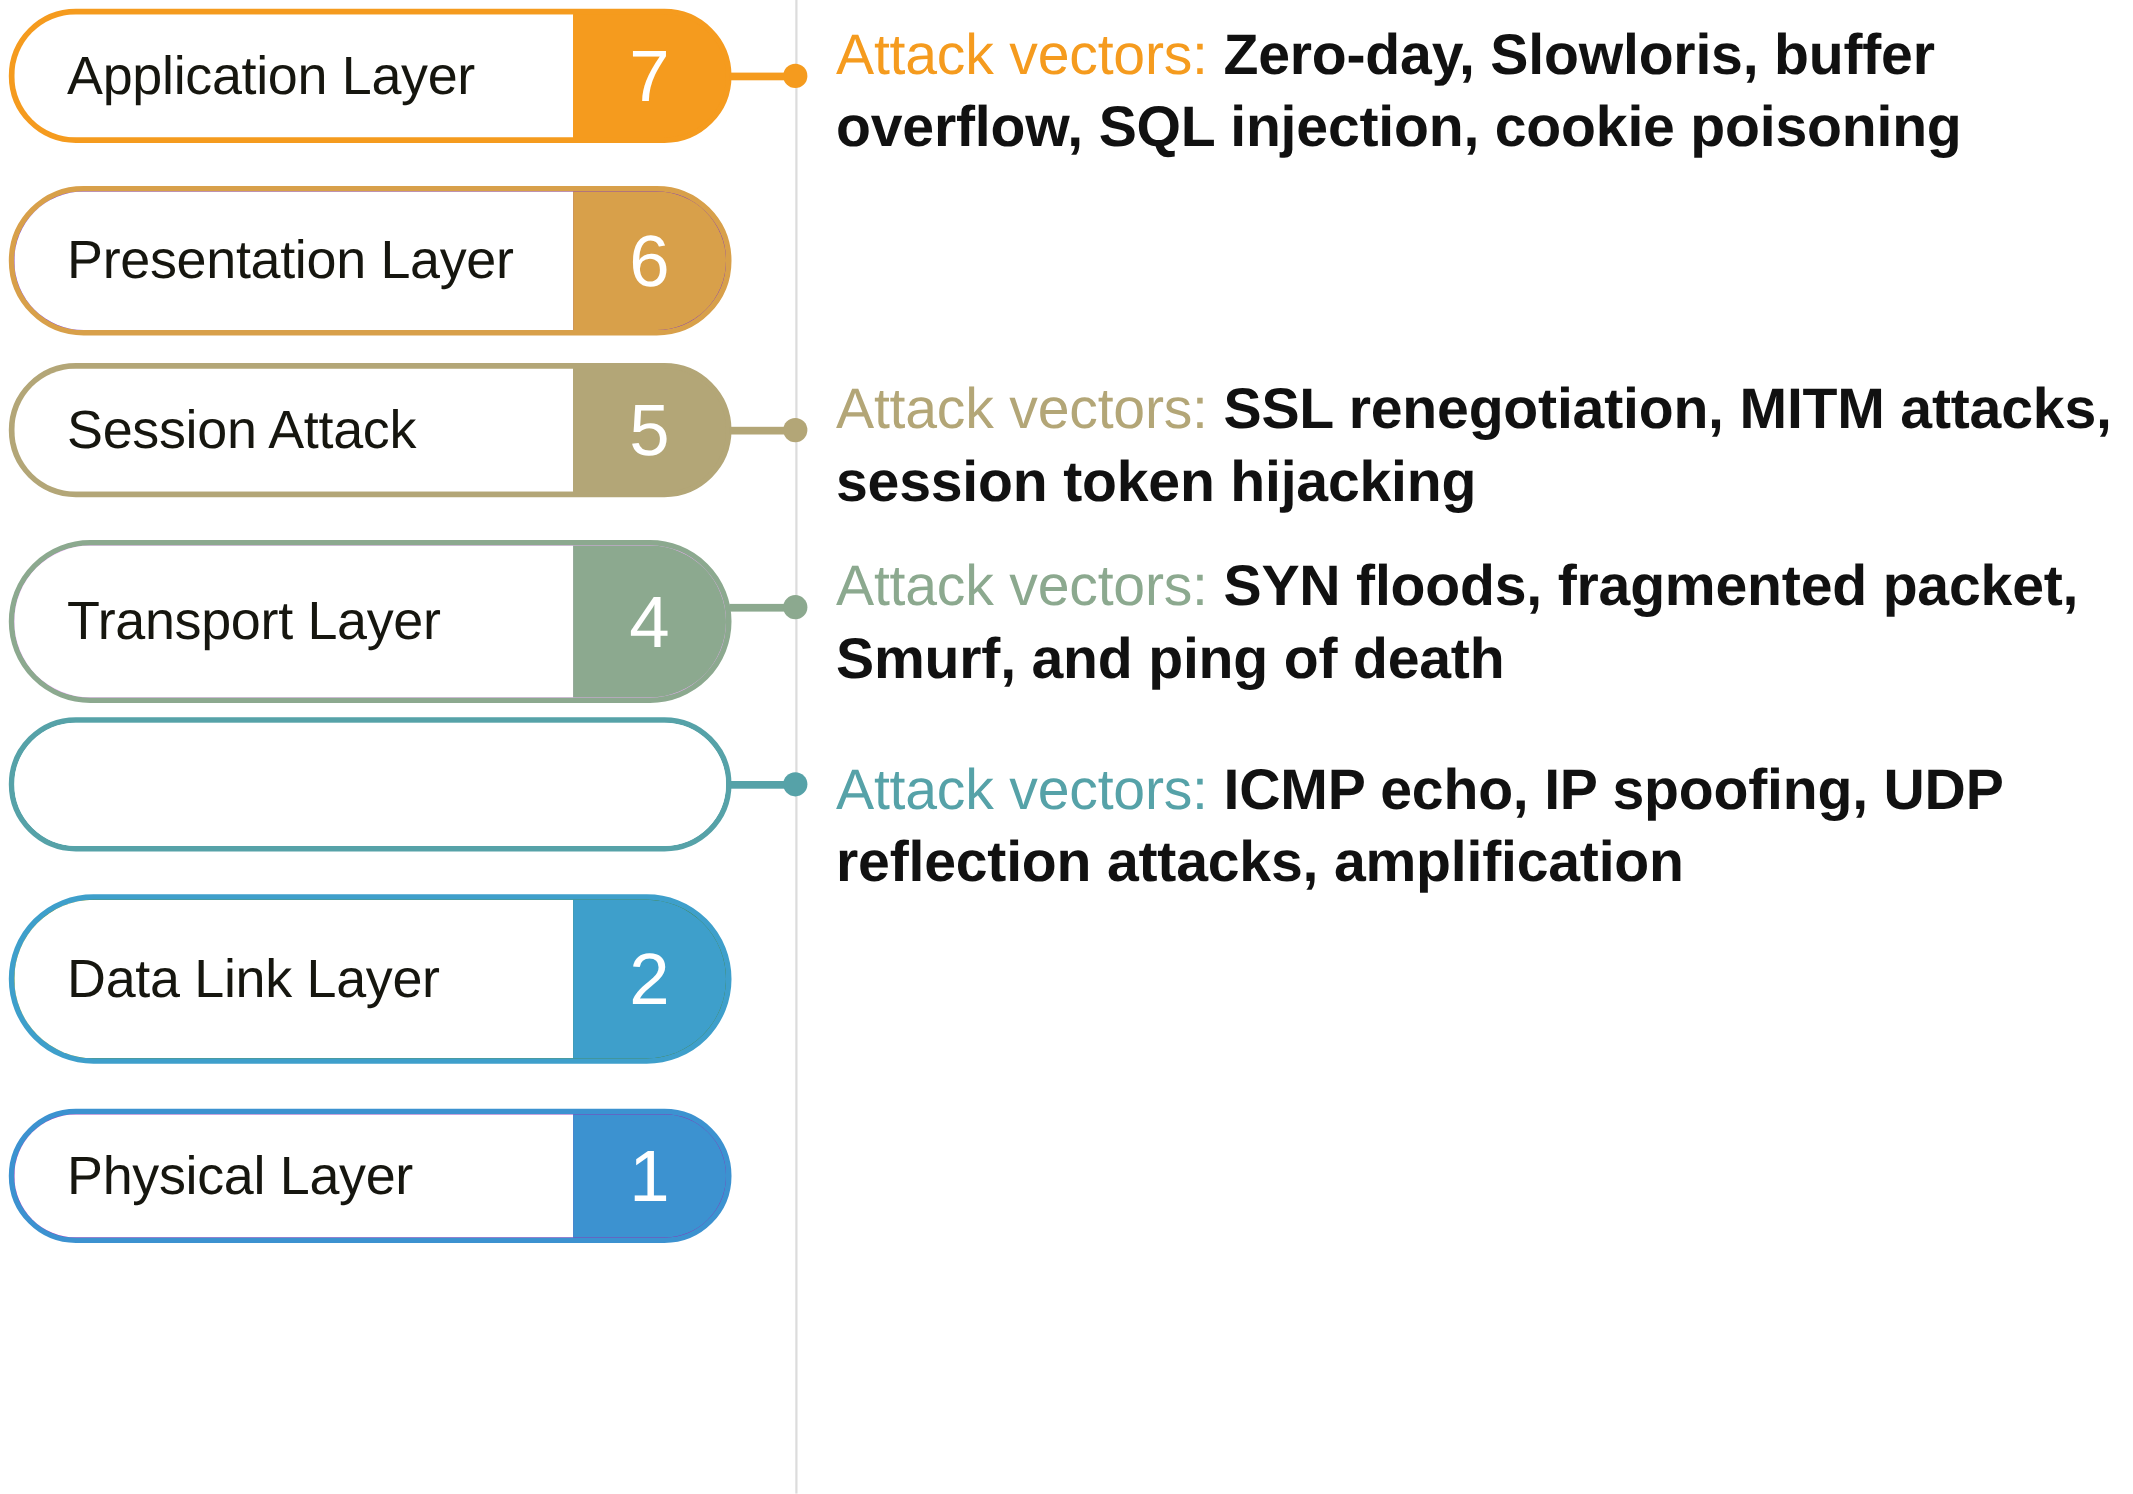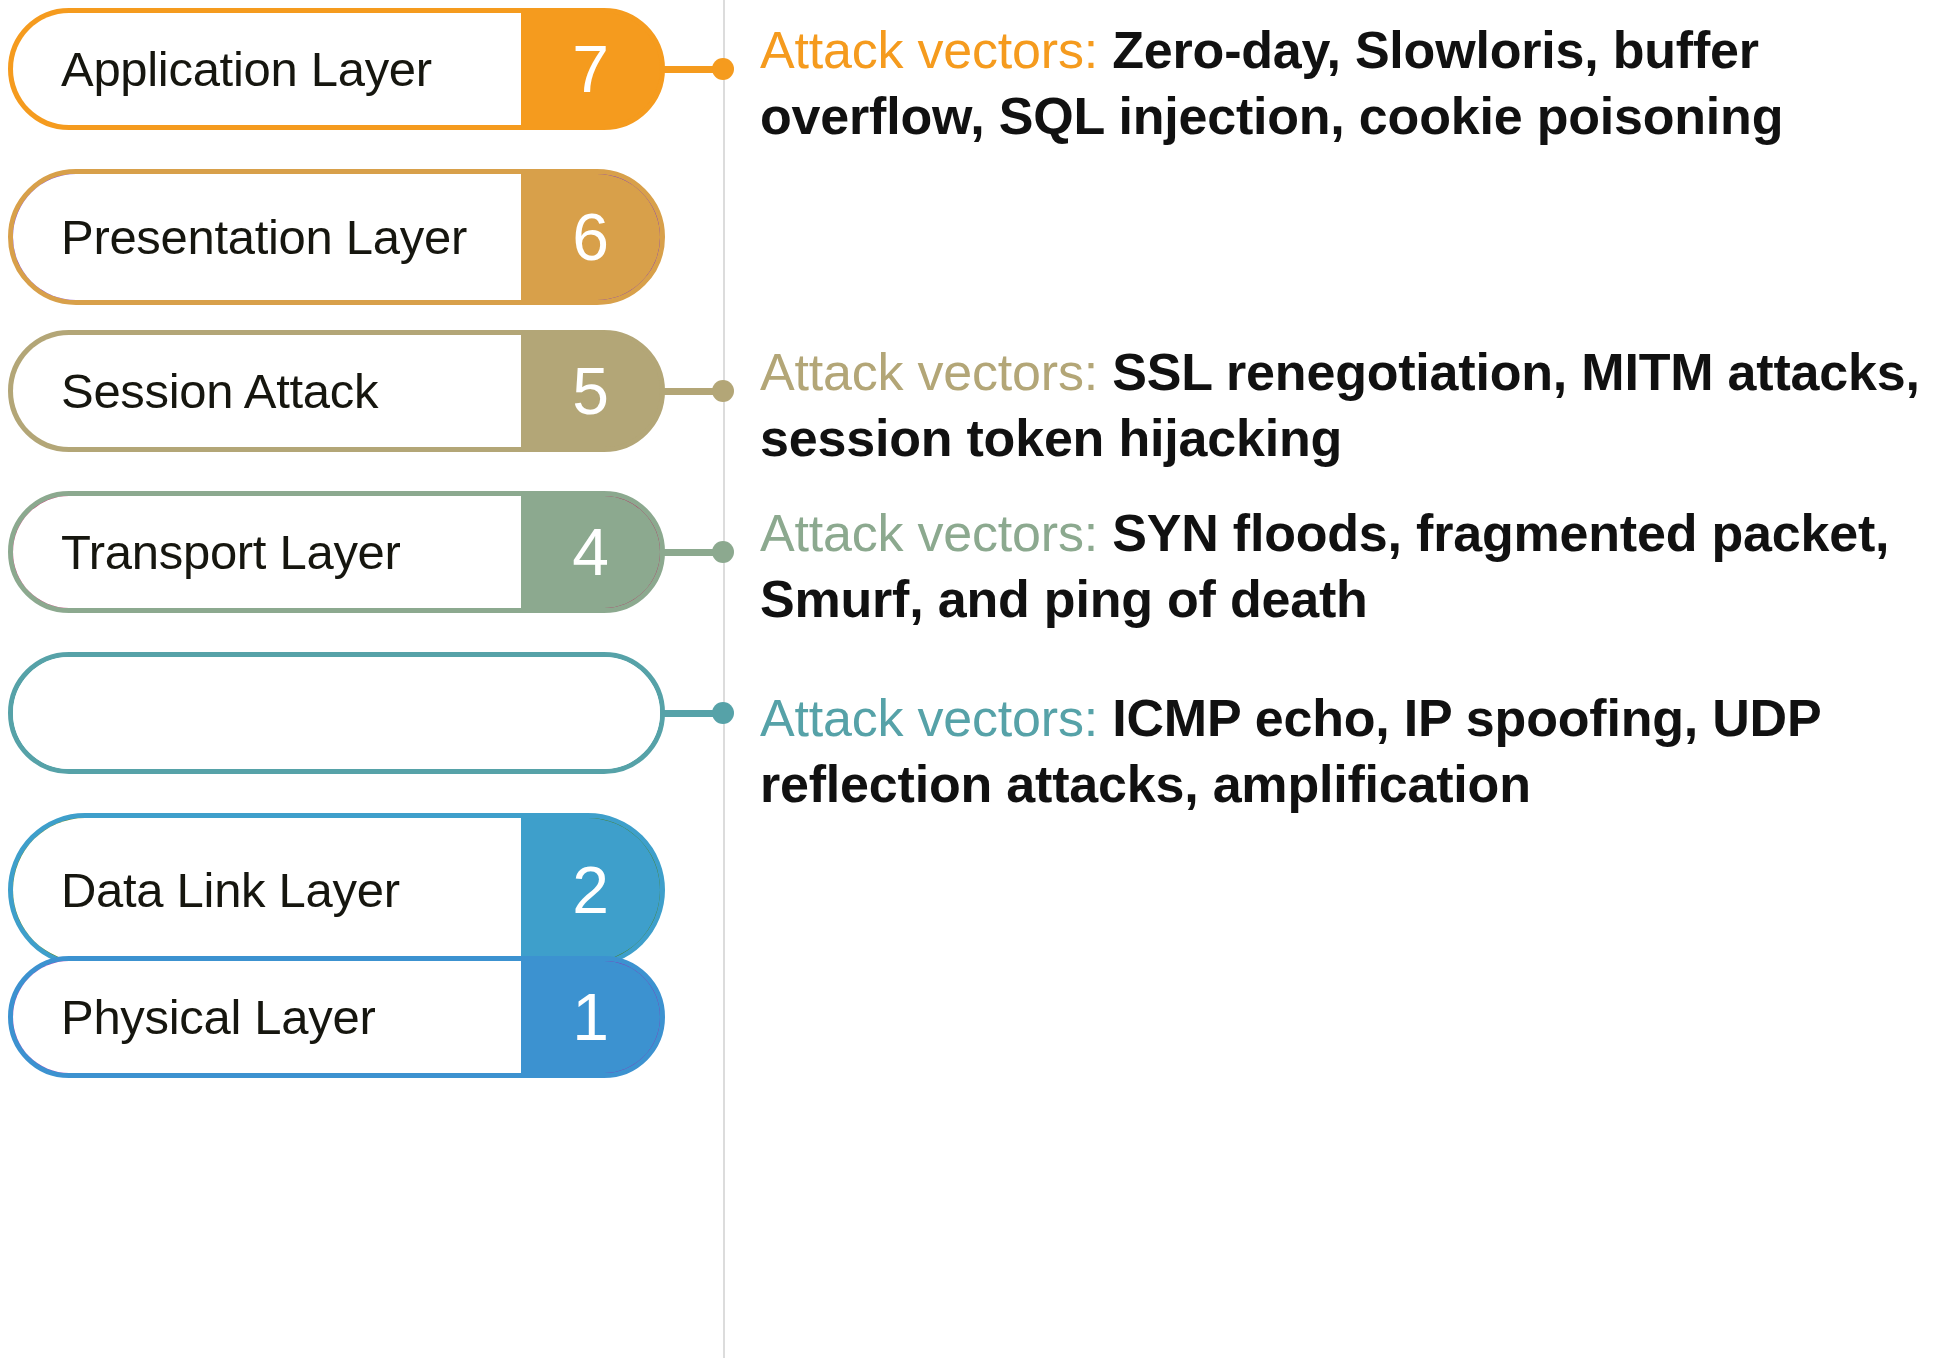--- a/index.html
+++ b/index.html
@@ -141,21 +141,21 @@
             <span>5</span>
           </div>
         </div>
         <div class="connector" style="left: 663px; top: 380px; height: 22px;">
           <div class="stub" style="background: rgb(179, 166, 119);"></div>
           <div class="dot" style="background: rgb(179, 166, 119);"></div>
         </div>
         <div class="annotation" style="top: 340px;"><span class="av-label" style="color: rgb(179, 166, 119);">Attack vectors:</span><span> SSL renegotiation, MITM attacks, session token hijacking</span></div>
       </div>
       <div class="layer-row" style="top: 0px;">
-        <div class="pill" style="top: 491px; height: 122px; background: #be185d; border: 5px solid rgb(140, 169, 143);">
+        <div class="pill" style="top: 491px; height: 148px; background: #f0abfc; border: 5px solid rgb(140, 169, 143);">
           <div class="pill-label">
             <span>Transport Layer</span>
           </div>
           <div class="pill-number" style="background: rgb(140, 169, 143);">
             <span>4</span>
           </div>
         </div>
         <div class="connector" style="left: 663px; top: 541px; height: 22px;">
           <div class="stub" style="background: rgb(140, 169, 143);"></div>
           <div class="dot" style="background: rgb(140, 169, 143);"></div>
@@ -181,21 +181,21 @@
         <div class="pill" style="top: 813px; height: 154px; background: #4d7c0f; border: 5px solid rgb(62, 159, 203);">
           <div class="pill-label">
             <span>Data Link Layer</span>
           </div>
           <div class="pill-number" style="background: rgb(62, 159, 203);">
             <span>2</span>
           </div>
         </div>
       </div>
       <div class="layer-row" style="top: 0px;">
-        <div class="pill" style="top: 956px; height: 122px; background: #a21caf; border: 5px solid rgb(60, 146, 208);">
+        <div class="pill" style="top: 1008px; height: 122px; background: #a21caf; border: 5px solid rgb(60, 146, 208);">
           <div class="pill-label">
             <span>Physical Layer</span>
           </div>
           <div class="pill-number" style="background: rgb(60, 146, 208);">
             <span>1</span>
           </div>
         </div>
       </div>
     </div>
 </div>

